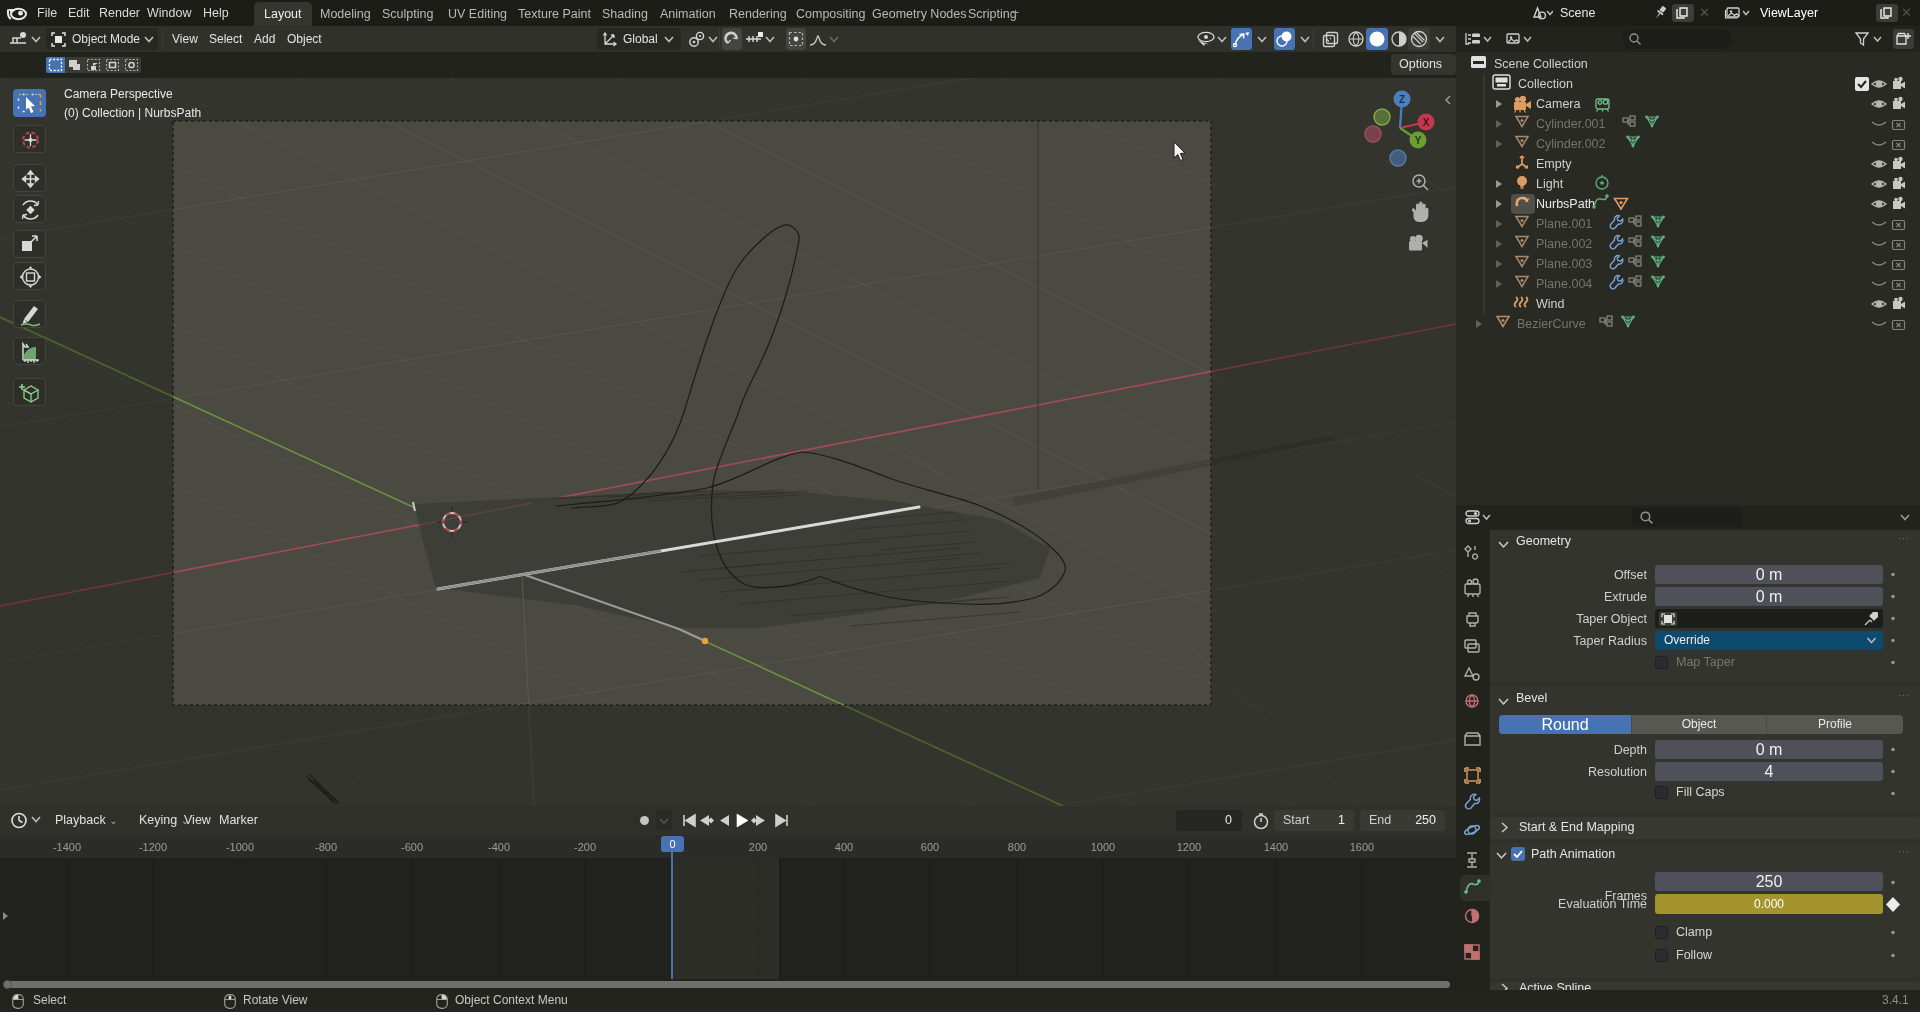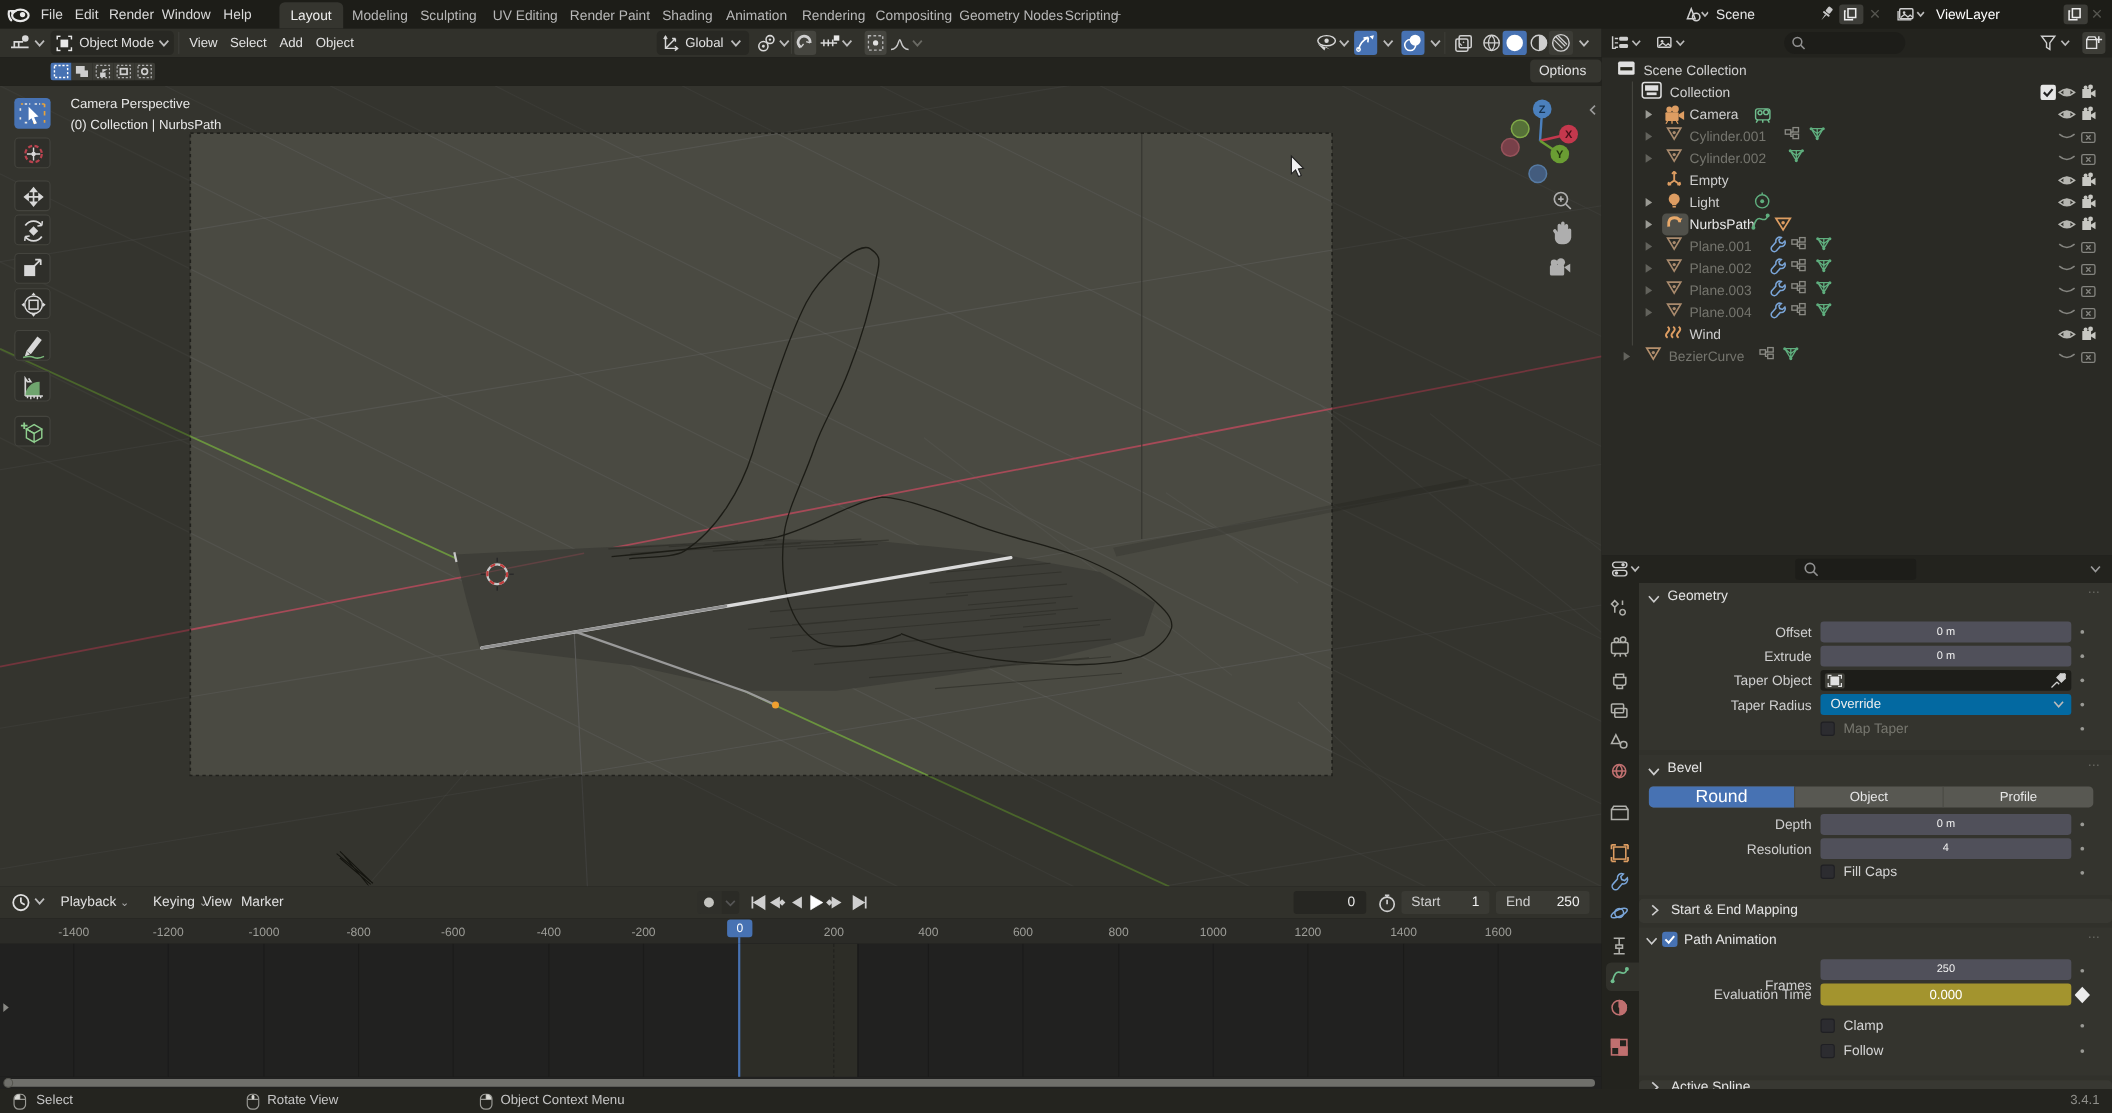--- a/index.html
+++ b/index.html
@@ -28,21 +28,21 @@
 
 #out-head { left:1456px; top:26px; width:464px; height:26px; background:#23231e; }
 #outliner { left:1456px; top:52px; width:464px; height:453px; background:#2a2a25; }
 #prop-head { left:1456px; top:505px; width:464px; height:25px; background:#23231e; }
 #prop-tabs { left:1456px; top:530px; width:34px; height:460px; background:#23231e; }
 #props { left:1490px; top:530px; width:430px; height:460px; background:#31312b; overflow:hidden; }
 
 #status { left:0; top:990px; width:1920px; height:22px; background:#24241f; color:#c6c6c6; font-size:12px; }
 
 .plabel { position:absolute; font-size:12.5px; color:#cfcfcf; text-align:right; }
-.pbox { position:absolute; background:#50505a; border-radius:3px; font-size:10px; color:#f0f0f0; text-align:center; }
+.pbox { position:absolute; background:#50505a; border-radius:3px; font-size:16px; color:#f0f0f0; text-align:center; }
 .phead { position:absolute; font-size:12.5px; color:#e4e4e4; }
 .vtb { position:absolute; left:13px; width:33px; height:28px; background:#2f2f2a;
   border:1px solid #44443e; border-radius:4px; }
 </style>
 </head>
 <body>
 <div id="stage">
   <div class="abs" id="topbar">
     <svg class="abs" style="left:6px;top:3px" width="22" height="20" viewBox="0 0 22 20">
       <ellipse cx="12.5" cy="11" rx="7.5" ry="5.2" fill="none" stroke="#e8e8e8" stroke-width="2"></ellipse>
@@ -52,21 +52,21 @@
     </svg>
     <div class="menu" style="left:37px">File</div>
     <div class="menu" style="left:68px">Edit</div>
     <div class="menu" style="left:99px">Render</div>
     <div class="menu" style="left:147px">Window</div>
     <div class="menu" style="left:203px">Help</div>
     <div class="tab active" style="left:254px">Layout</div>
     <div class="tab" style="left:310px">Modeling</div>
     <div class="tab" style="left:372px">Sculpting</div>
     <div class="tab" style="left:438px">UV Editing</div>
-    <div class="tab" style="left:508px">Render Paint</div>
+    <div class="tab" style="left:508px">Texture Paint</div>
     <div class="tab" style="left:592px">Shading</div>
     <div class="tab" style="left:650px">Animation</div>
     <div class="tab" style="left:719px">Rendering</div>
     <div class="tab" style="left:786px">Compositing</div>
     <div class="tab" style="left:862px">Geometry Nodes</div>
     <div class="tab" style="left:958px">Scripting</div>
     <div class="menu" style="left:1012px;color:#999">+</div>
     <svg class="abs" style="left:1527px;top:5px" width="26" height="16" viewBox="0 0 26 16">
       <path d="M7 12 L10.5 3 L14 12 Z" fill="none" stroke="#cfcfcf" stroke-width="1.4"></path>
       <circle cx="15" cy="10.5" r="3.4" fill="none" stroke="#cfcfcf" stroke-width="1.4"></circle>
@@ -935,21 +935,21 @@
       <div class="abs" style="left:4px;top:2.5px;width:18px;height:14px;background:#3f3f39;border-radius:2px">
         <svg width="18" height="14" viewBox="0 0 18 14">
             <rect x="5" y="3" width="8" height="8" fill="#e0e0e0"></rect>
             <path d="M3 5 v-3 h3 M12 2 h3 v3 M15 9 v3 h-3 M6 12 H3 v-3" stroke="#e0e0e0" stroke-width="1.1" fill="none"></path>
           </svg>
       </div>
       <svg style="position:absolute;right:5px;top:3px" width="14" height="14" viewBox="0 0 14 14">
           <path d="M1 13 l5 -5 M6 8 l2 2 M8 4 l2 2 M13 1 a2 2 0 0 1 0 4 l-3 3 l-4 -4 l3 -3 a2 2 0 0 1 4 0" fill="#d0d0d0" stroke="#d0d0d0" stroke-width="1.2"></path>
         </svg>
     </div>
-    <div class="abs" style="left:165px;top:101px;width:228px;height:19px;background:#0369a1;border-radius:3px;font-size:12px;color:#ededed">
+    <div class="abs" style="left:165px;top:101px;width:228px;height:19px;background:#0c4a6e;border-radius:3px;font-size:12px;color:#ededed">
       <span style="position:absolute;left:9px;top:2px">Override</span>
       <svg style="position:absolute;right:6px;top:6px" width="11" height="8" viewBox="0 0 11 8">
           <path d="M1.5 1 l4 4.5 L9.5 1" stroke="#bbb" stroke-width="1.5" fill="none"></path>
         </svg>
     </div>
     <div class="abs" style="left:165px;top:126px;width:13px;height:13px;background:#2c2c30;border:1px solid #1f1f23;border-radius:2.5px"></div>
     <div class="abs" style="left:186px;top:125px;font-size:12.5px;color:#77776f">Map Taper</div>
     <svg class="abs" style="left:8px;top:166px" width="11" height="11" viewBox="0 0 11 11">
         <path d="M1 3 l4.5 5 L10 3" fill="none" stroke="#ccc" stroke-width="1.5"></path>
       </svg>

